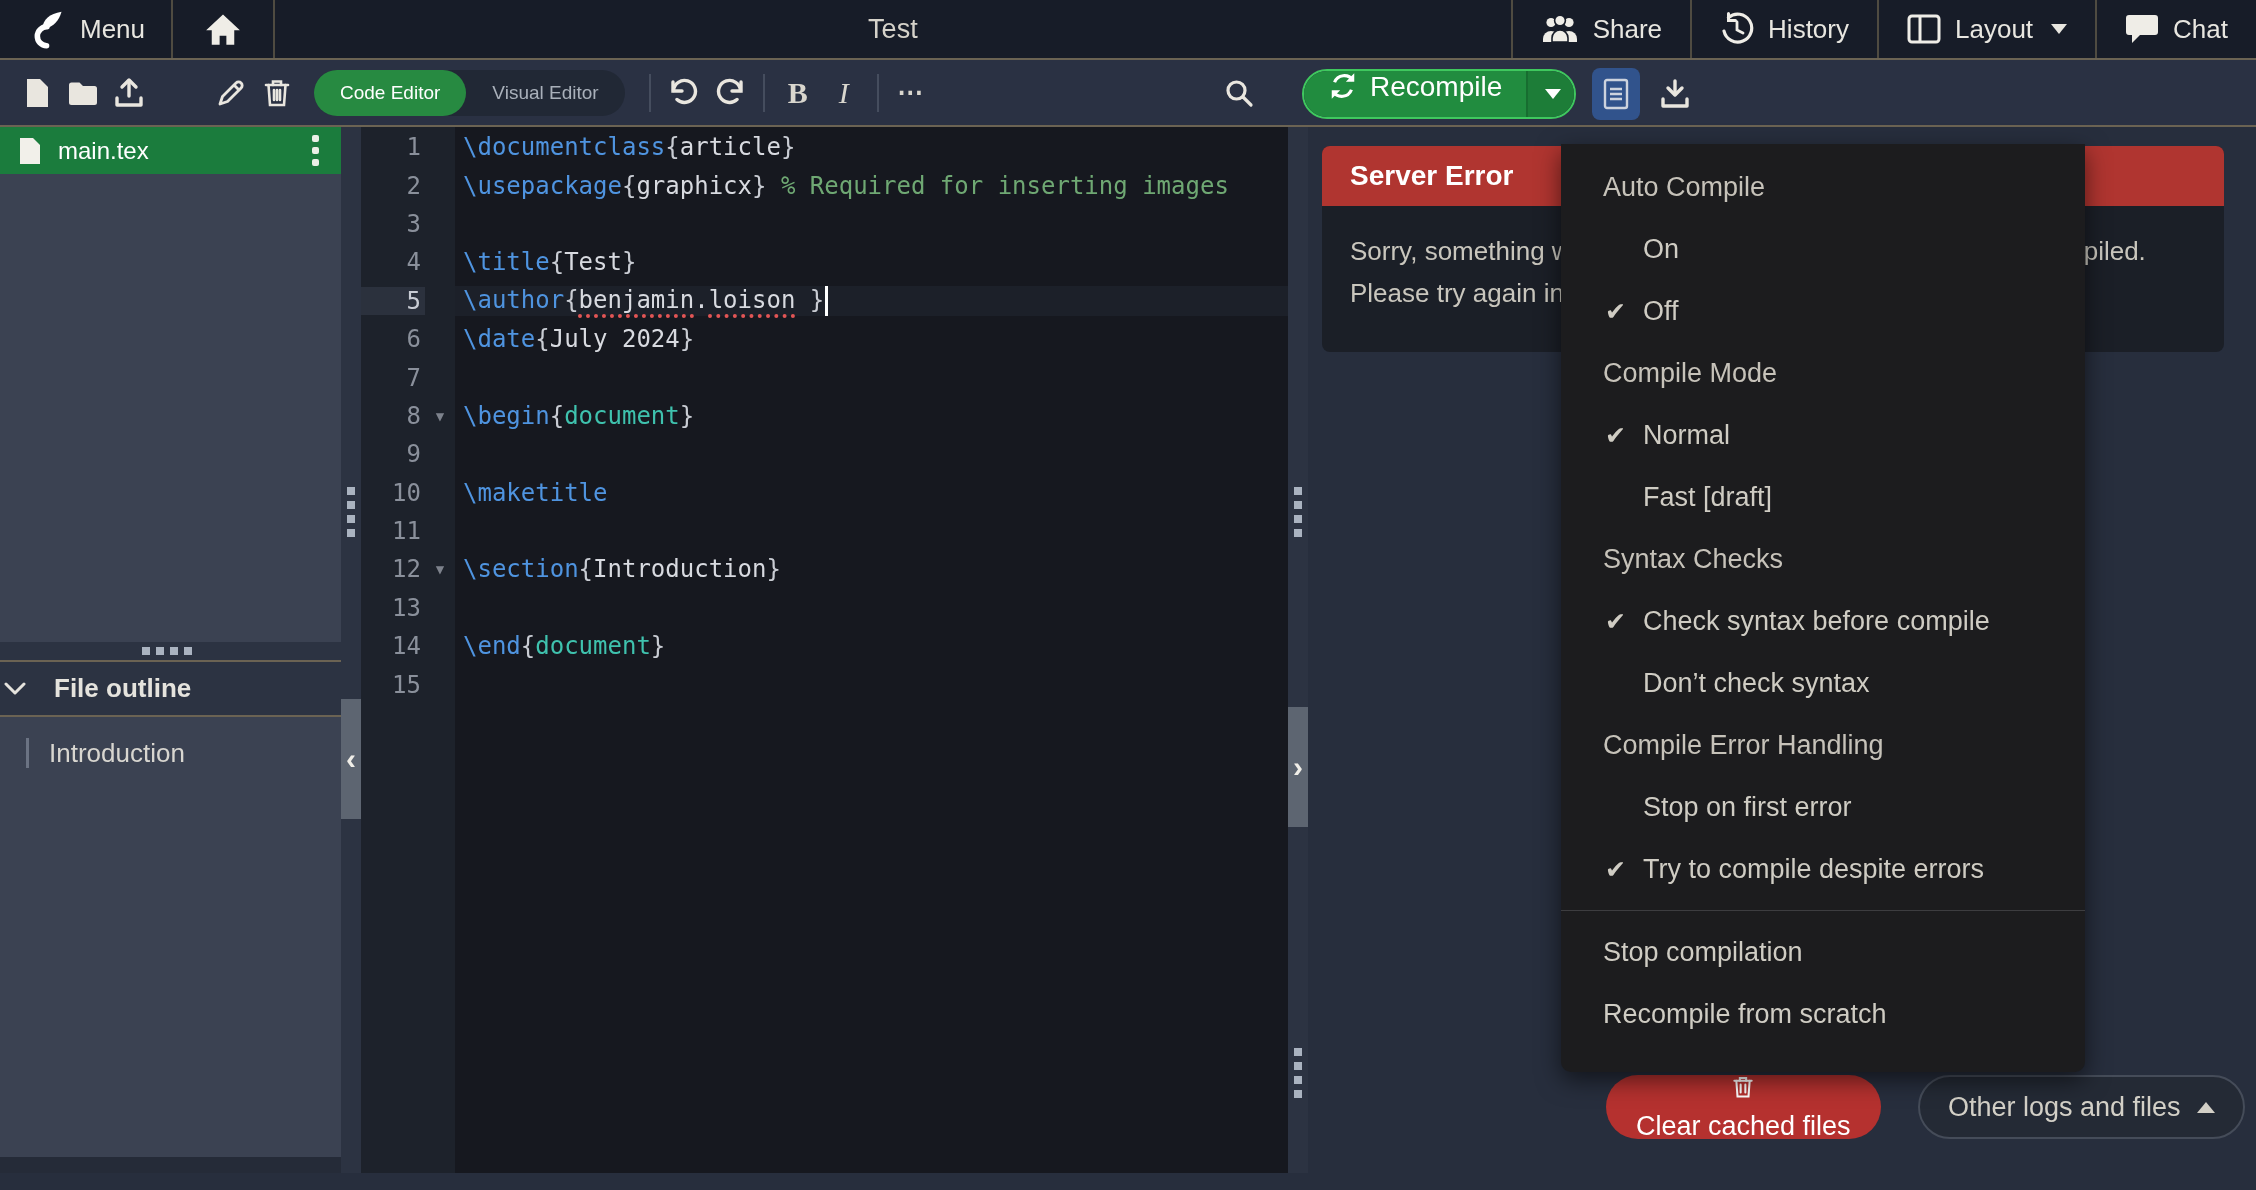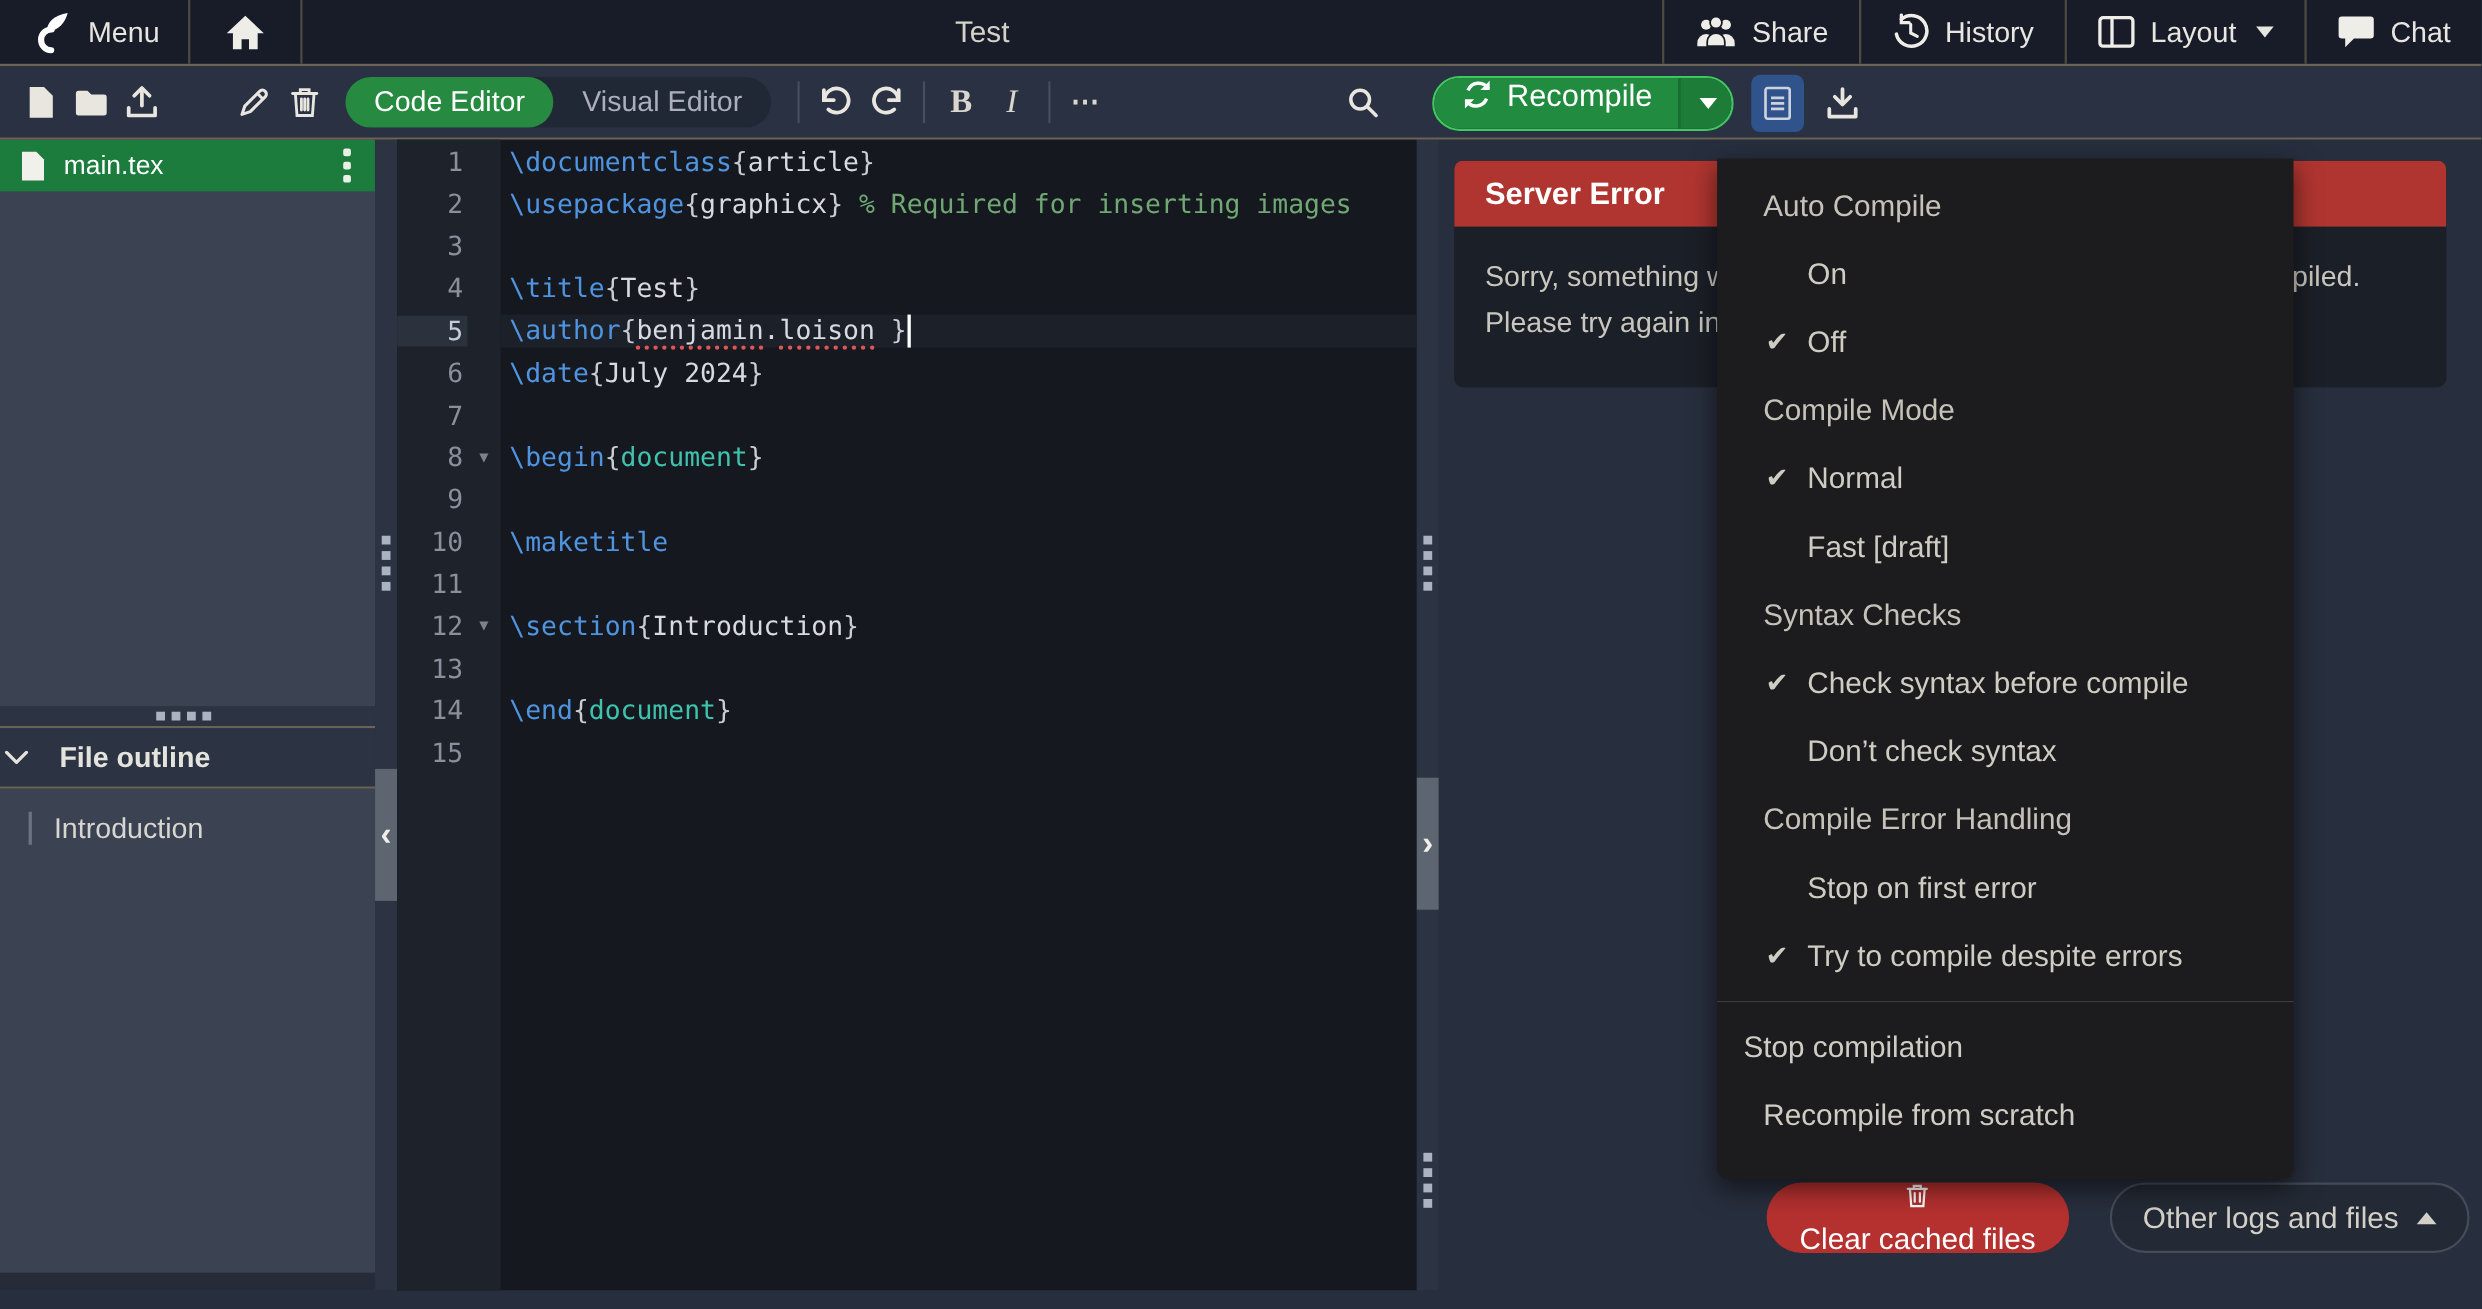--- a/index.html
+++ b/index.html
@@ -16,21 +16,21 @@
   .tb-actions { display:flex; align-items:stretch; }
   .tb-action { display:flex; align-items:center; gap:14px; padding:0 28px; font-size:26px; color:#e8e6e0; border-left:2px solid #4f4b41; cursor:pointer; }
   .caret-down { width:0; height:0; border-left:8px solid transparent; border-right:8px solid transparent; border-top:10px solid #e8e6e0; margin-left:4px; }
 
   
   .toolbar { height:67px; background:#2a3143; border-bottom:2px solid #6b6353; position:relative; display:flex; align-items:center; }
   .tool-ic { width:46px; height:46px; display:flex; align-items:center; justify-content:center; cursor:pointer; color:#d9d6ce; }
   .tool-group { display:flex; align-items:center; }
   .tool-sep { width:2px; height:38px; background:#454d5e; margin:0 10px; }
   .toggle-pill { height:46px; background:#212835; border-radius:23px; display:flex; align-items:center; margin:0 14px; }
-  .toggle-seg { height:46px; display:flex; align-items:center; padding:0 26px; font-size:26px; border-radius:23px; cursor:pointer; color:#a9b0ba; }
+  .toggle-seg { height:46px; display:flex; align-items:center; padding:0 26px; font-size:19px; border-radius:23px; cursor:pointer; color:#a9b0ba; }
   .toggle-seg.active { background:#278a41; color:#ffffff; }
   .bold-ic { font-family:"Liberation Serif", serif; font-weight:bold; font-size:30px; }
   .italic-ic { font-family:"Liberation Serif", serif; font-style:italic; font-size:30px; }
   .dots-ic { font-size:26px; letter-spacing:3px; font-weight:bold; }
   .search-btn { position:absolute; left:1216px; top:10px; }
   .recompile-wrap { position:absolute; left:1302px; top:8px; display:flex; align-items:center; }
   .recompile { height:50px; display:flex; align-items:stretch; border:2px solid #3fc85e; border-radius:25px; overflow:hidden; cursor:pointer; }
   .recompile-main { background:#218c3f; display:flex; align-items:flex-start; gap:12px; padding:0 24px; color:#fff; font-size:28px; }
   .recompile-caret { background:#1d7d38; width:48px; display:flex; align-items:center; justify-content:center; border-left:2px solid #176d30; }
   .logs-btn { width:48px; height:52px; background:#31538c; border-radius:8px; margin-left:16px; display:flex; align-items:center; justify-content:center; cursor:pointer; }
@@ -503,19 +503,19 @@
     <div class="menu-row header">Compile Error Handling</div>
     <div class="menu-row item">
       <span class="check"></span>
       <span>Stop on first error</span>
     </div>
     <div class="menu-row item">
       <span class="check">✔</span>
       <span>Try to compile despite errors</span>
     </div>
     <div class="menu-divider"></div>
-    <div class="menu-row item" style="padding-left: 24px;">
+    <div class="menu-row item" style="padding-left: 42px;">
       <span>Stop compilation</span>
     </div>
     <div class="menu-row item" style="padding-left: 42px;">
       <span>Recompile from scratch</span>
     </div>
   </div>
 
 </body></html>

